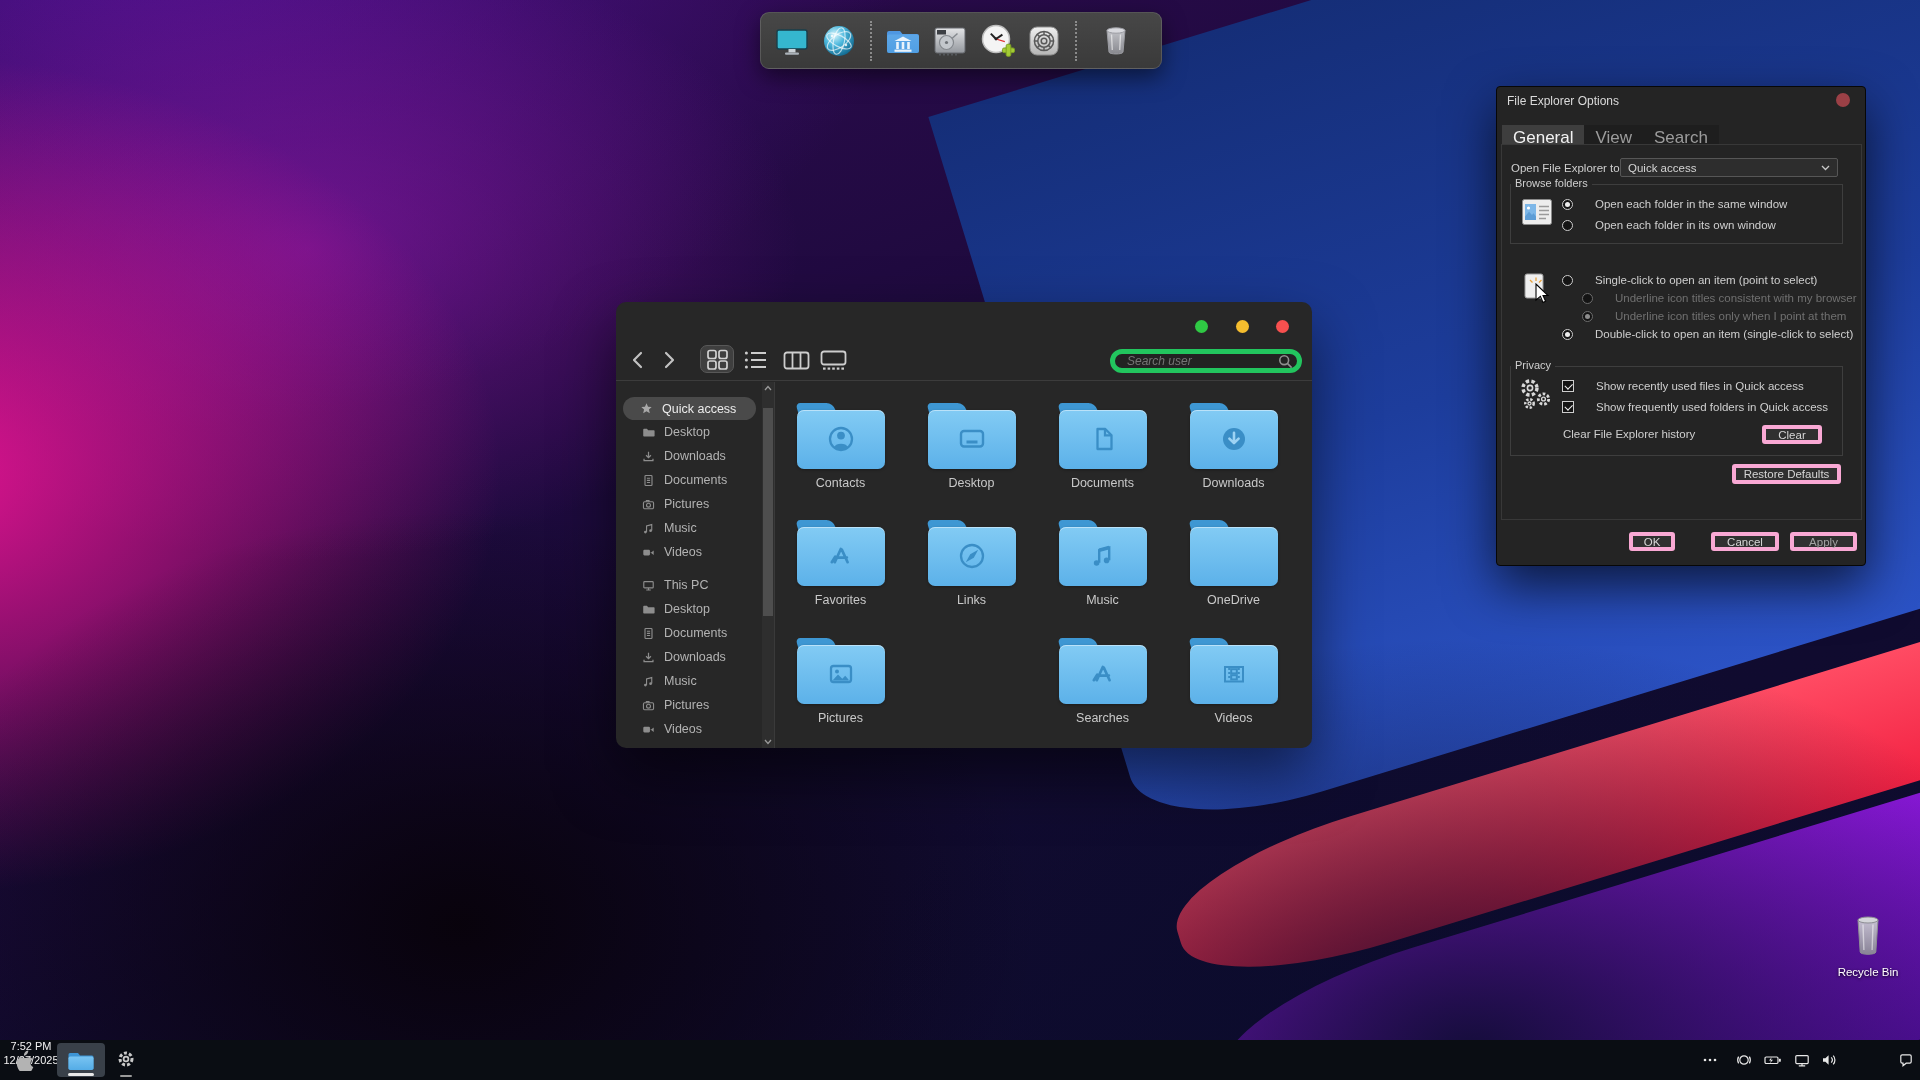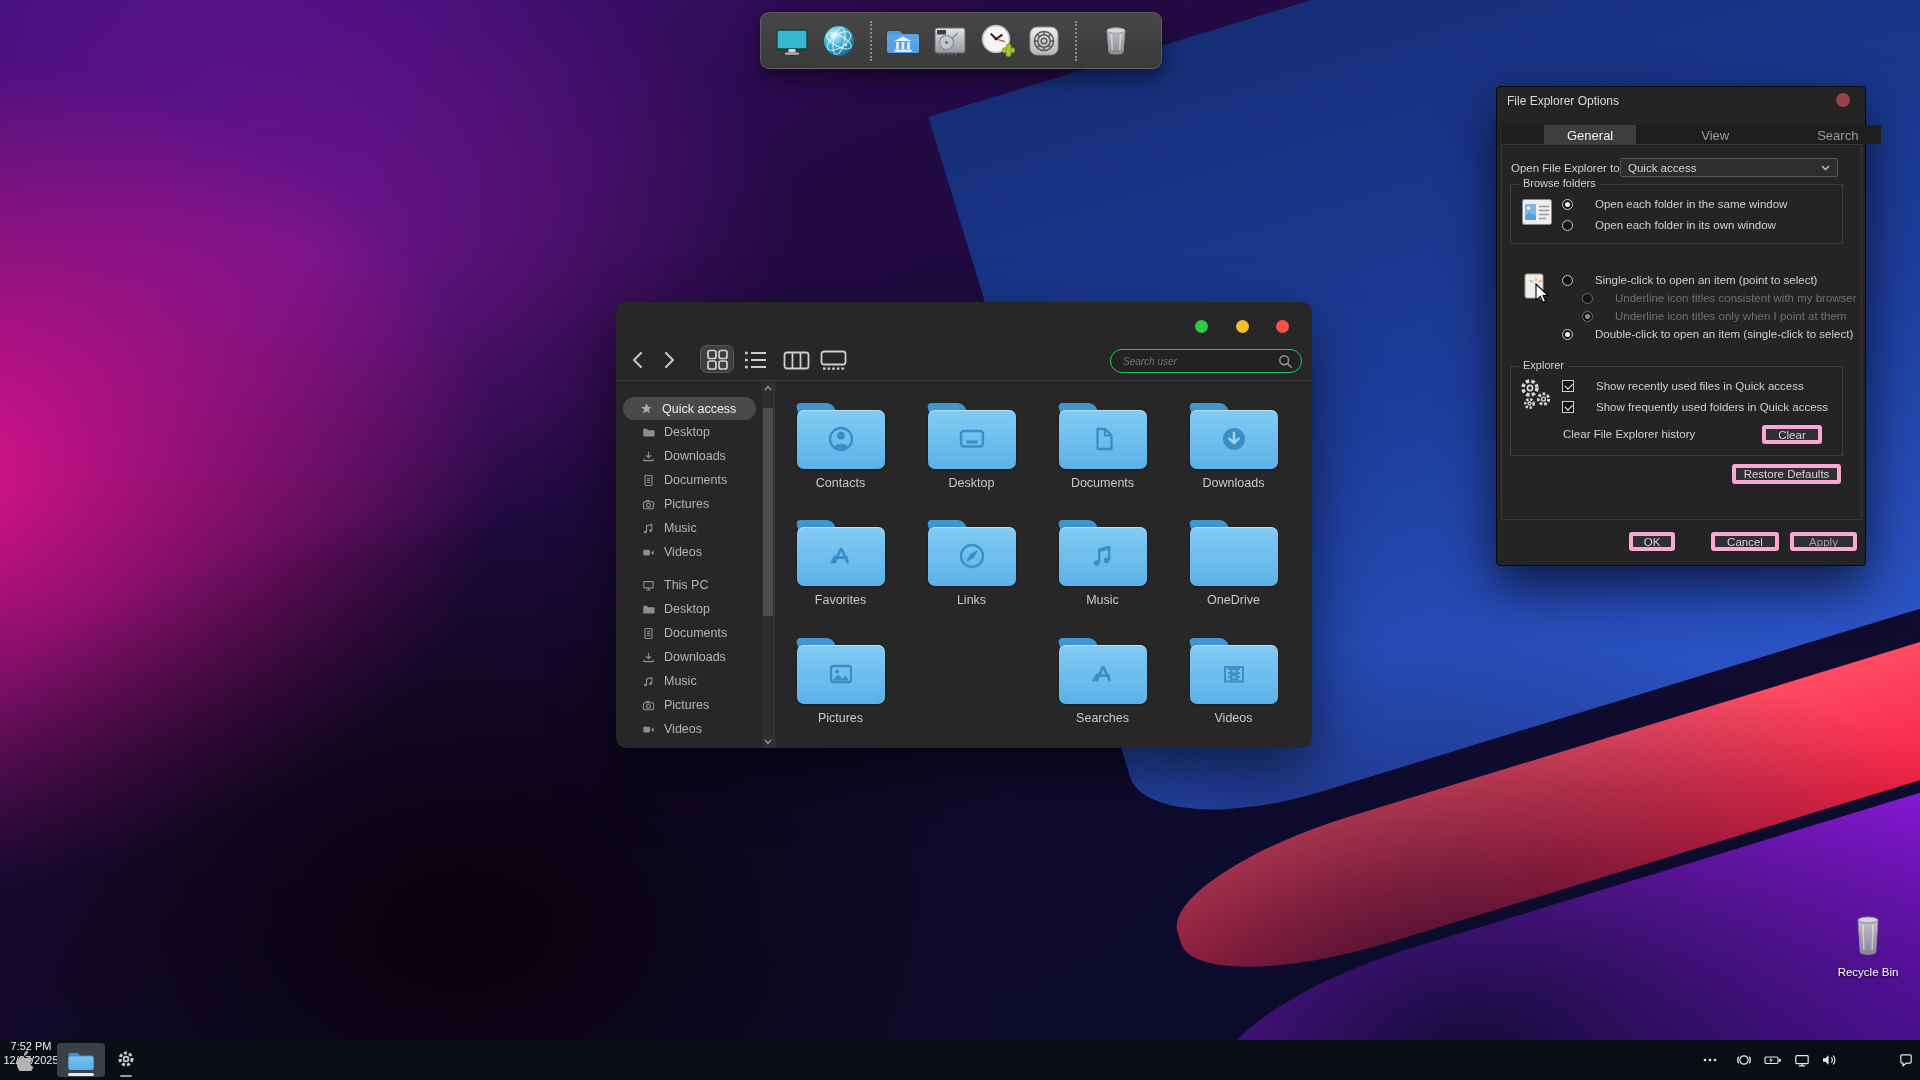--- a/index.html
+++ b/index.html
@@ -40,22 +40,22 @@
   #explorer{left:616px;top:302px;width:696px;height:446px;background:#272727;border-radius:10px;
     box-shadow:0 26px 60px rgba(0,0,0,.55);overflow:hidden;}
   .tl{top:18px;width:13px;height:13px;border-radius:50%;}
   #tl-green{left:579px;} #tl-yellow{left:620px;} #tl-red{left:660px;}
   .nav-chev{top:48px;}
   #chev-back{left:13px;} #chev-fwd{left:44px;}
   #viewgrid-btn{left:84px;top:43px;width:34px;height:28px;background:#3f3f3f;
     border:1px solid #585858;border-radius:7px;display:flex;align-items:center;justify-content:center;box-sizing:border-box;}
   #view-list{left:127px;top:47px;} #view-columns{left:167px;top:49px;} #view-gallery{left:204px;top:48px;}
   #search{right:10px;top:47px;width:192px;height:24px;}
-  #search input{width:100%;height:100%;box-sizing:border-box;background:#222;border:1px solid #22c55e;
-    border-radius:12px;color:#9a9a9a;font-style:italic;font-size:10px;padding:0 28px 0 12px;outline:none;
+  #search input{width:100%;height:100%;box-sizing:border-box;background:#222;border:5px solid #22c55e;
+    border-radius:12px;color:#9a9a9a;font-style:italic;font-size:12px;padding:0 28px 0 12px;outline:none;
     font-family:"Liberation Sans",sans-serif;}
   #search svg{position:absolute;right:9px;top:5px;}
   #ex-content{left:0;top:78px;right:0;bottom:0;border-top:1px solid #3c3c3c;}
   #sidebar{left:0;top:1px;width:146px;bottom:0;padding-top:15px;box-sizing:border-box;}
   .srow{display:flex;align-items:center;height:24px;padding-left:26px;gap:9px;color:#b3b3b3;
     font-size:12.5px;white-space:nowrap;}
   .srow svg{flex:0 0 auto;}
   .srow.pill{background:#4a4a4a;border-radius:12px;margin:0 6px 0 7px;height:23px;padding-left:17px;color:#ececec;}
   .sec-gap{height:9px;}
   #sscroll{left:146px;top:1px;width:12px;bottom:0;background:#2e2e2e;}
@@ -74,32 +74,32 @@
     box-shadow:inset 0 1px 0 rgba(255,255,255,.45),0 1px 3px rgba(0,0,0,.3);}
   .fglyph{position:absolute;left:50%;top:55%;transform:translate(-50%,-50%);}
   .flabel{margin-top:7px;font-size:12.5px;color:#c9c9c9;}
 
   
   #dialog{left:1496px;top:86px;width:368px;height:478px;background:#242424;border:1px solid #070707;
     border-radius:4px;box-shadow:0 20px 50px rgba(0,0,0,.65);color:#cfcfcf;font-size:11.5px;}
   #dlg-title{left:10px;top:7px;font-size:12px;color:#dadada;}
   #dlg-close{left:339px;top:6px;width:14px;height:14px;border-radius:50%;background:#9b4046;}
   #dlg-tabs{left:5px;top:38px;height:19px;display:flex;background:#1e1e1e;}
-  .dtab{padding:3px 23px 0;font-size:13px;color:#9c9c9c;box-sizing:border-box;margin-left:42px;}
+  .dtab{padding:3px 11px 0;font-size:17px;color:#9c9c9c;box-sizing:border-box;}
   .dtab.sel{background:#3e3e3e;color:#f2f2f2;}
   #tabpage{left:4px;top:57px;width:359px;height:374px;border:1px solid #383838;}
   .dlbl{position:absolute;white-space:nowrap;}
   #open-select{left:123px;top:71px;width:218px;height:19px;background:#2d2d2d;border:1px solid #565656;
     border-radius:2px;display:flex;align-items:center;justify-content:space-between;
     padding:0 7px;box-sizing:border-box;color:#d4d4d4;}
   .group{position:absolute;border:1px solid #3e3e3e;}
   #grp-browse{left:13px;top:97px;width:331px;height:58px;}
   #grp-click{left:13px;top:171px;width:331px;height:90px;}
   #grp-priv{left:13px;top:279px;width:331px;height:88px;}
-  .glabel{position:absolute;top:-8px;left:8px;background:#242424;padding:0 4px;font-size:11px;color:#cfcfcf;white-space:nowrap;}
+  .glabel{position:absolute;top:-8px;left:0;background:#242424;padding:0 4px;font-size:11px;color:#cfcfcf;white-space:nowrap;}
   .opt{position:absolute;display:flex;align-items:center;gap:22px;white-space:nowrap;}
   .rd{width:11px;height:11px;border:1px solid #cdcdcd;border-radius:50%;background:#141414;position:relative;box-sizing:border-box;flex:0 0 auto;}
   .rd.on::after{content:"";position:absolute;left:2px;top:2px;right:2px;bottom:2px;border-radius:50%;background:#ededed;}
   .rd.dis{border-color:#6d6d6d;}
   .rd.dis.on::after{background:#8d8d8d;}
   .cb{width:12px;height:12px;border:1px solid #cdcdcd;background:#141414;position:relative;box-sizing:border-box;flex:0 0 auto;}
   .cb.on::after{content:"";position:absolute;left:2px;top:2px;width:6px;height:3.5px;
     border-left:1.7px solid #f2f2f2;border-bottom:1.7px solid #f2f2f2;transform:rotate(-45deg);}
   .dim{color:#707070;}
   .btn{position:absolute;background:#303030;border:4px solid #f9a8d4;border-radius:3px;color:#d6d6d6;
@@ -664,21 +664,21 @@
   <div class="opt dim" style="left:85px;top:223px">
     <span class="rd dis on"></span>
     <span>Underline icon titles only when I point at them</span>
   </div>
   <div class="opt" style="left:65px;top:241px">
     <span class="rd on"></span>
     <span>Double-click to open an item (single-click to select)</span>
   </div>
 
   <div id="grp-priv" class="group">
-    <span class="glabel">Explorer</span>
+    <span class="glabel">Privacy</span>
   </div>
   <svg class="abs" style="left:20px;top:290px" width="36" height="35">
     <g fill="none" stroke="#d8d8d8">
         <circle cx="13" cy="11" r="7" stroke-width="3.4" stroke-dasharray="3.4 2.3"></circle>
         <circle cx="13" cy="11" r="2.6" stroke-width="1.6"></circle>
         <circle cx="26.5" cy="22" r="5.2" stroke-width="2.8" stroke-dasharray="2.7 1.9"></circle>
         <circle cx="26.5" cy="22" r="1.9" stroke-width="1.4"></circle>
         <circle cx="12.5" cy="26.5" r="4.2" stroke-width="2.5" stroke-dasharray="2.3 1.7"></circle>
         <circle cx="12.5" cy="26.5" r="1.5" stroke-width="1.3"></circle>
       </g>

